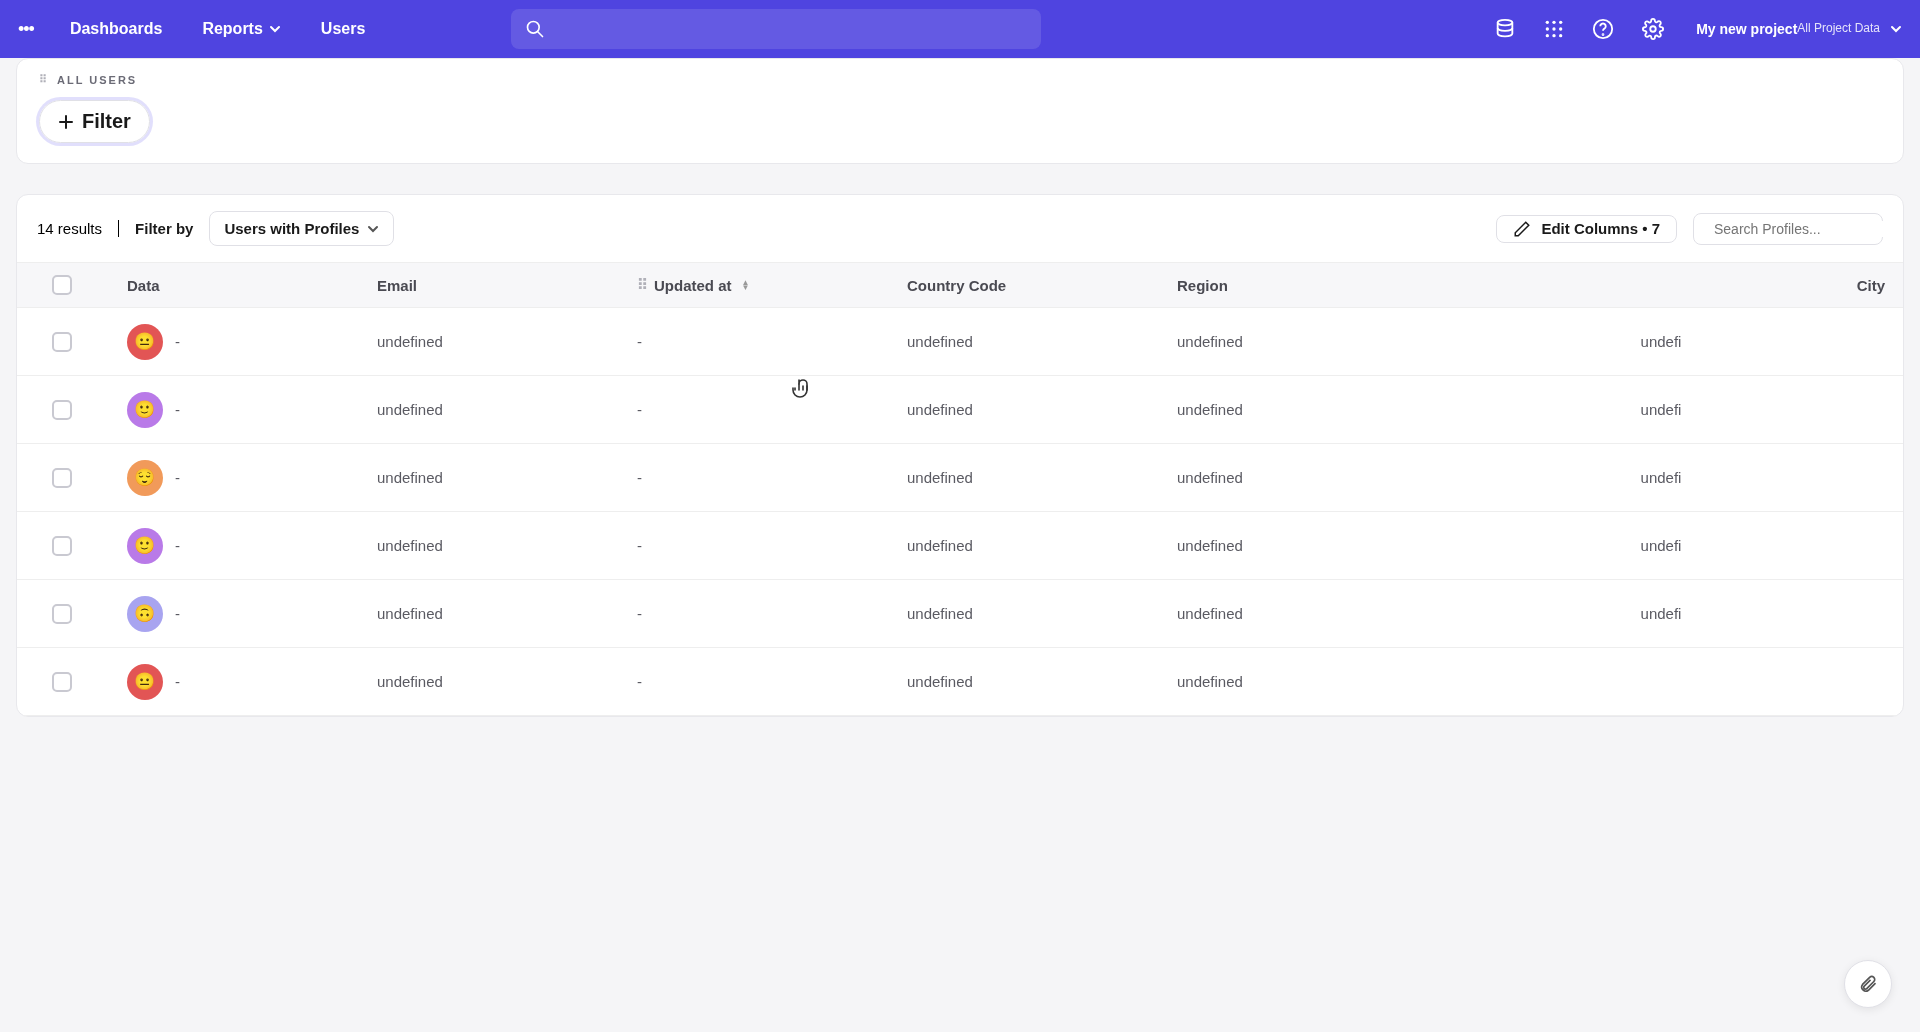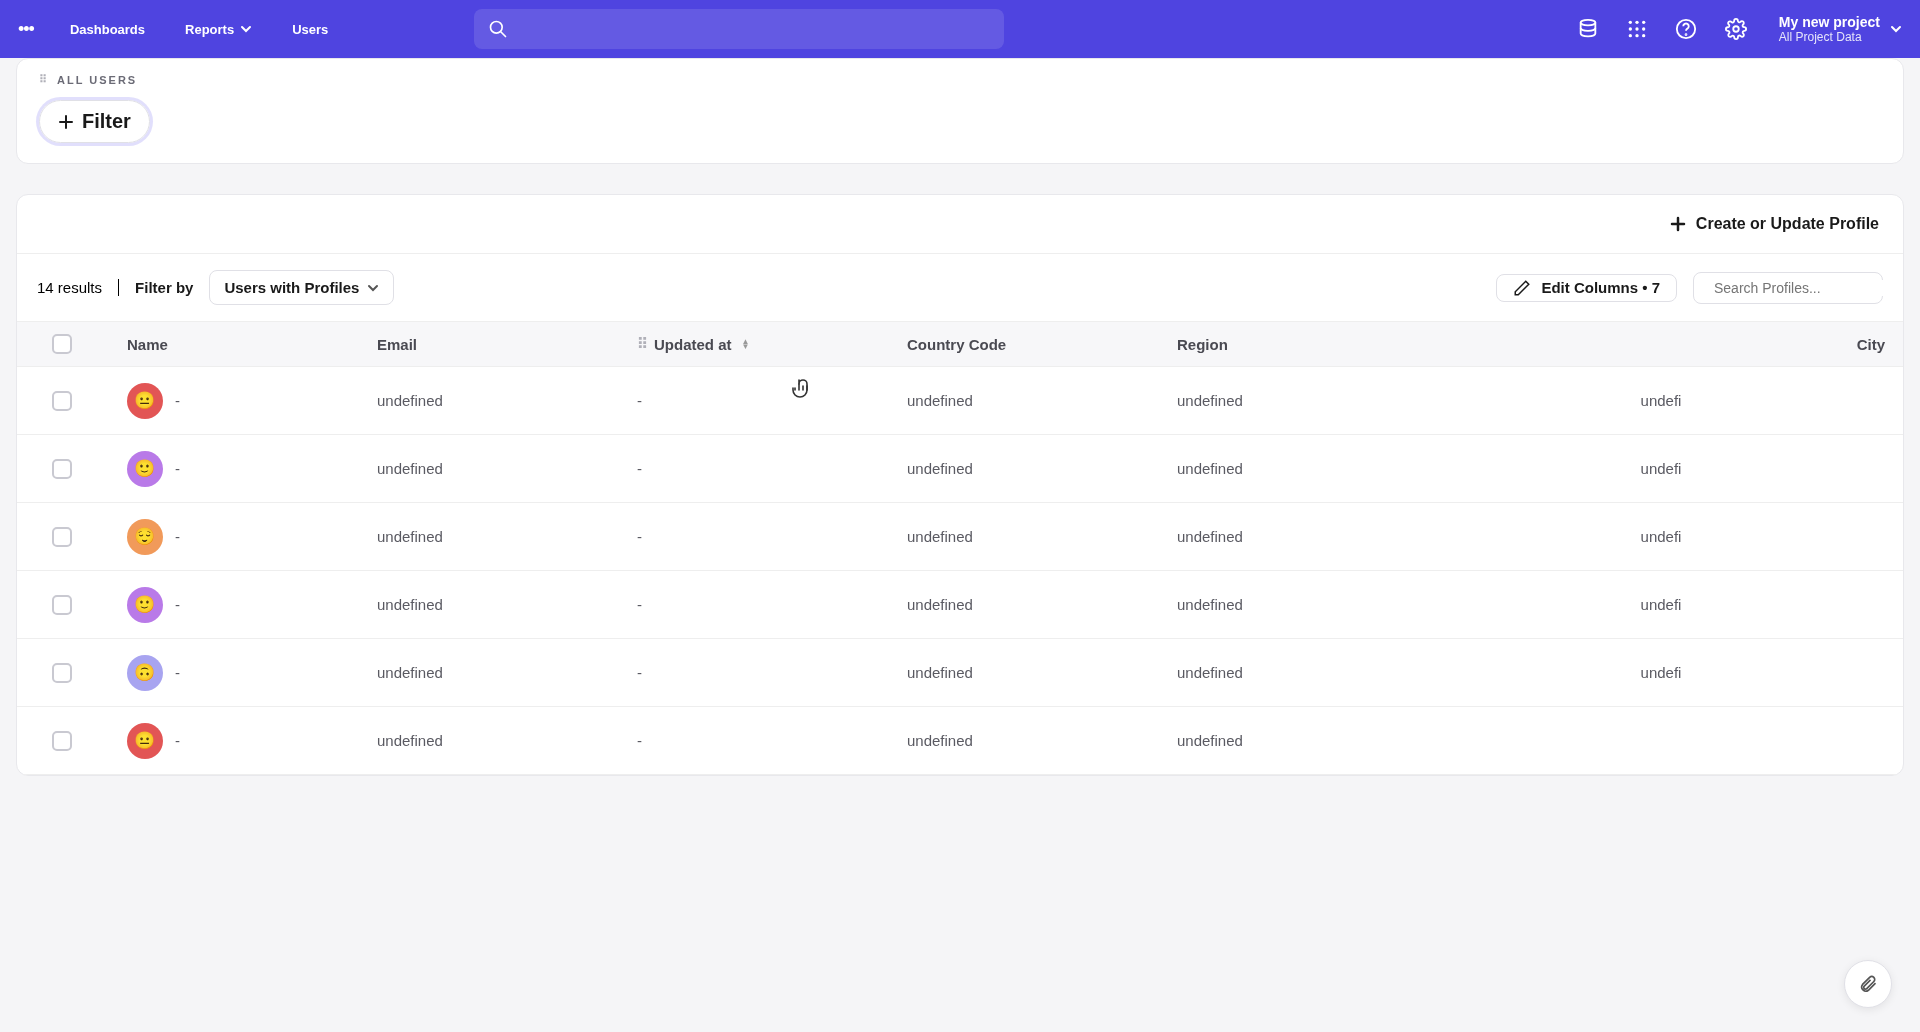--- a/index.html
+++ b/index.html
@@ -2,30 +2,30 @@
 <html><head>
 <meta charset="utf-8">
 <style>
 * { box-sizing: border-box; margin: 0; padding: 0; }
 body { font-family: -apple-system, BlinkMacSystemFont, "Segoe UI", Helvetica, Arial, sans-serif; background: #f5f5f7; color: #1a1a1a; overflow-x: hidden; }
 
 
 .header { background: #4f44e0; height: 58px; display: flex; align-items: center; padding: 0 18px; gap: 8px; }
 .header-menu-dots { color: #fff; font-size: 18px; margin-right: 10px; letter-spacing: -1px; }
 .nav-links { display: flex; align-items: center; gap: 4px; }
-.nav-link { color: #fff; font-size: 13px; font-weight: 600; padding: 8px 18px; border-radius: 6px; cursor: pointer; display: flex; align-items: center; gap: 6px; }
+.nav-link { color: #fff; font-size: 16px; font-weight: 600; padding: 8px 18px; border-radius: 6px; cursor: pointer; display: flex; align-items: center; gap: 6px; }
 .search-wrap { flex: 0 0 auto; margin-left: 120px; }
 .search-box { background: rgba(255,255,255,0.12); border-radius: 8px; height: 40px; width: 530px; display: flex; align-items: center; padding: 0 14px; gap: 10px; }
 .search-box input { background: transparent; border: none; outline: none; color: #fff; font-size: 15px; flex: 1; }
 .search-box input::placeholder { color: rgba(255,255,255,0.75); }
 .header-spacer { flex: 1; }
 .header-icons { display: flex; align-items: center; gap: 28px; margin-right: 24px; }
 .header-icon { color: #fff; cursor: pointer; display: flex; align-items: center; }
 .project-selector { display: flex; align-items: center; gap: 10px; color: #fff; cursor: pointer; }
-.project-text { display: flex; flex-direction: column; }
+.project-text { display: flex; flex-direction: row; }
 .project-name { font-size: 14px; font-weight: 700; }
 .project-subtitle { font-size: 12px; opacity: 0.85; }
 
 
 .content-wrap { padding: 0 16px; }
 .filter-card { background: #fff; border: 1px solid #e8e8ec; border-radius: 12px; padding: 14px 22px 20px; margin-bottom: 30px; }
 .filter-card-title { font-size: 11px; font-weight: 700; letter-spacing: 2px; color: #6b6b76; margin-bottom: 14px; display: flex; align-items: center; gap: 8px; }
 .filter-pill { display: inline-flex; align-items: center; gap: 8px; border: 1px solid #e0e0e6; border-radius: 24px; padding: 9px 18px; font-size: 20px; font-weight: 600; cursor: pointer; box-shadow: 0 0 0 3px rgba(120,110,240,0.22); }
 
 
@@ -155,28 +155,20 @@
     </div>
     <div class="filter-pill">
       <svg width="16" height="16" viewBox="0 0 16 16">
           <path d="M8 2v12M2 8h12" stroke="#1a1a1a" stroke-width="2" stroke-linecap="round"></path>
         </svg>
       <span>Filter</span>
     </div>
   </div>
 
   <div class="main-card">
-    <div class="top-action-row">
-      <div class="create-profile-btn">
-        <svg width="16" height="16" viewBox="0 0 16 16">
-            <path d="M8 2v12M2 8h12" stroke="#1a1a1a" stroke-width="2.5" stroke-linecap="round"></path>
-          </svg>
-        <span>Create or Update Profile</span>
-      </div>
-    </div>
 
     <div class="toolbar-row">
       <span class="results-count">14 results</span>
       <span class="filter-by-label">Filter by</span>
       <div class="filter-dropdown">
         <span>Users with Profiles</span>
         <svg width="12" height="12" viewBox="0 0 12 12">
             <path d="M2 4l4 4 4-4" stroke="#555" stroke-width="2" fill="none" stroke-linecap="round"></path>
           </svg>
       </div>
@@ -194,21 +186,21 @@
           </svg>
         <input placeholder="Search Profiles..." style="">
       </div>
     </div>
 
     <div class="table">
       <div class="thead">
         <div class="th-check">
             <div class="checkbox"></div>
           </div>
-        <div class="th-name">Name</div>
+        <div class="th-name">Data</div>
         <div class="th-email">Email</div>
         <div class="th-updated">
           <span class="drag-dots">⠿</span>
           <span>Updated at</span>
           <span class="sort-arrows">
               <span>▲</span>
               <span>▼</span>
             </span>
         </div>
         <div class="th-country">Country Code</div>

